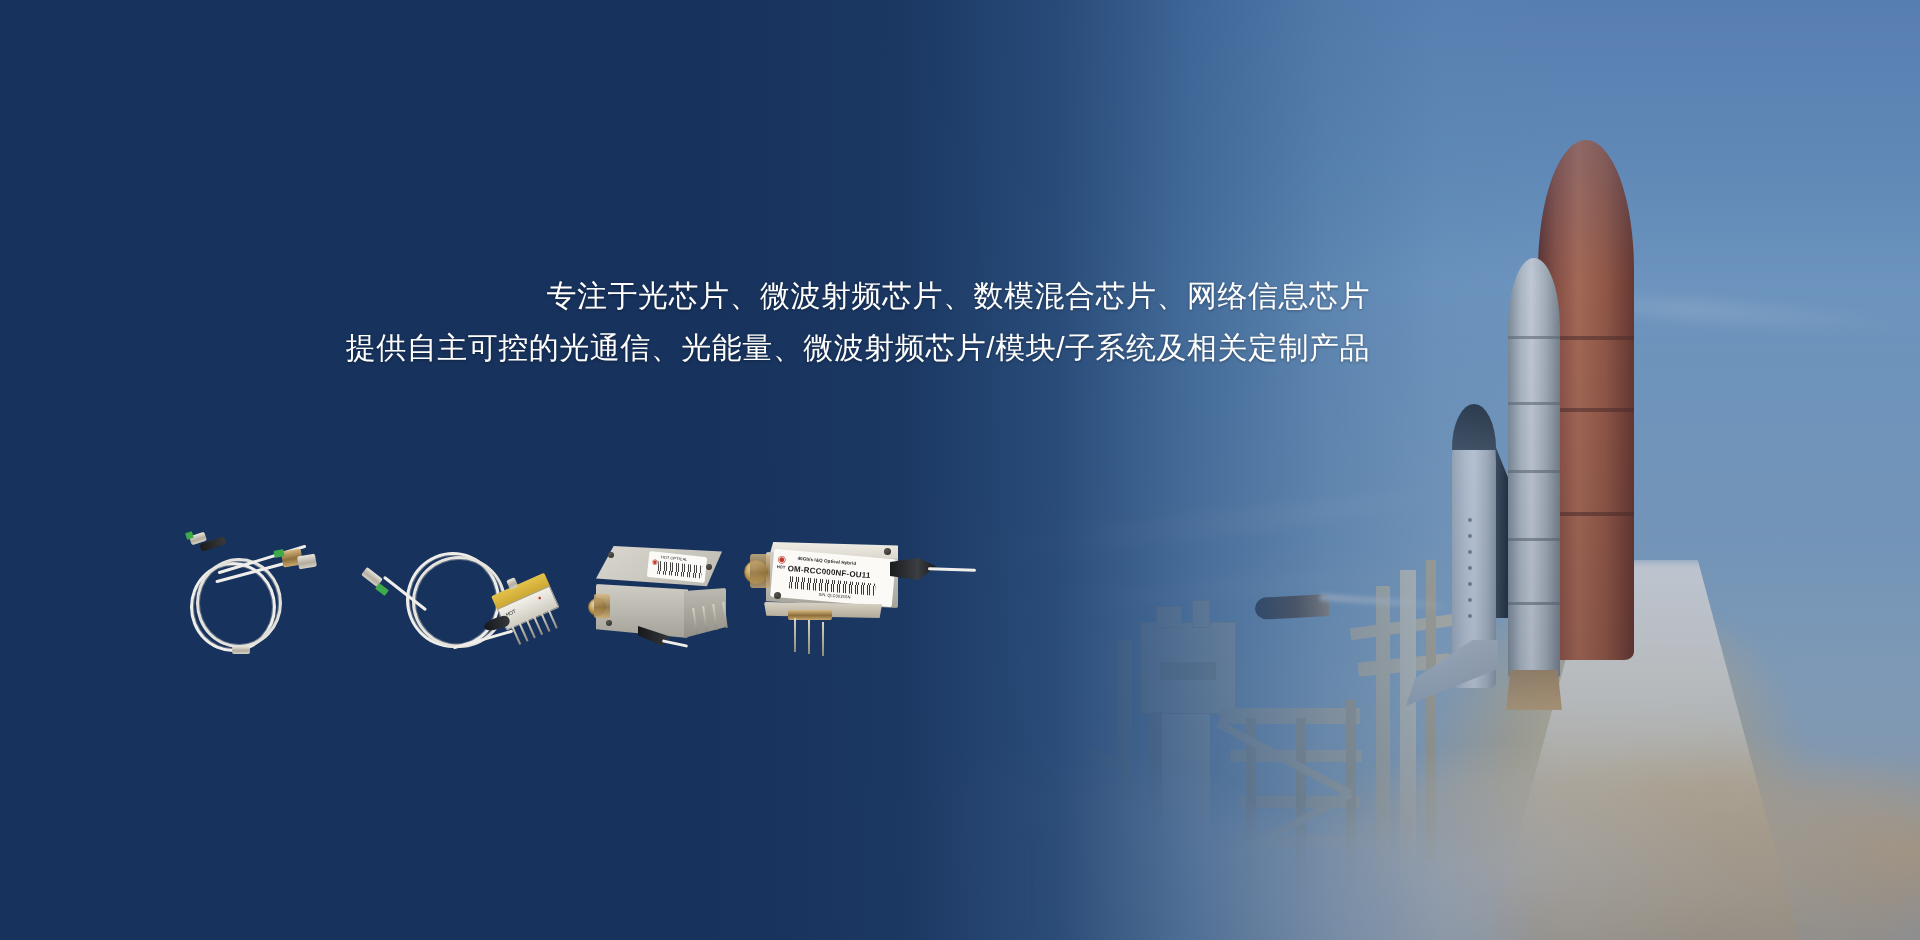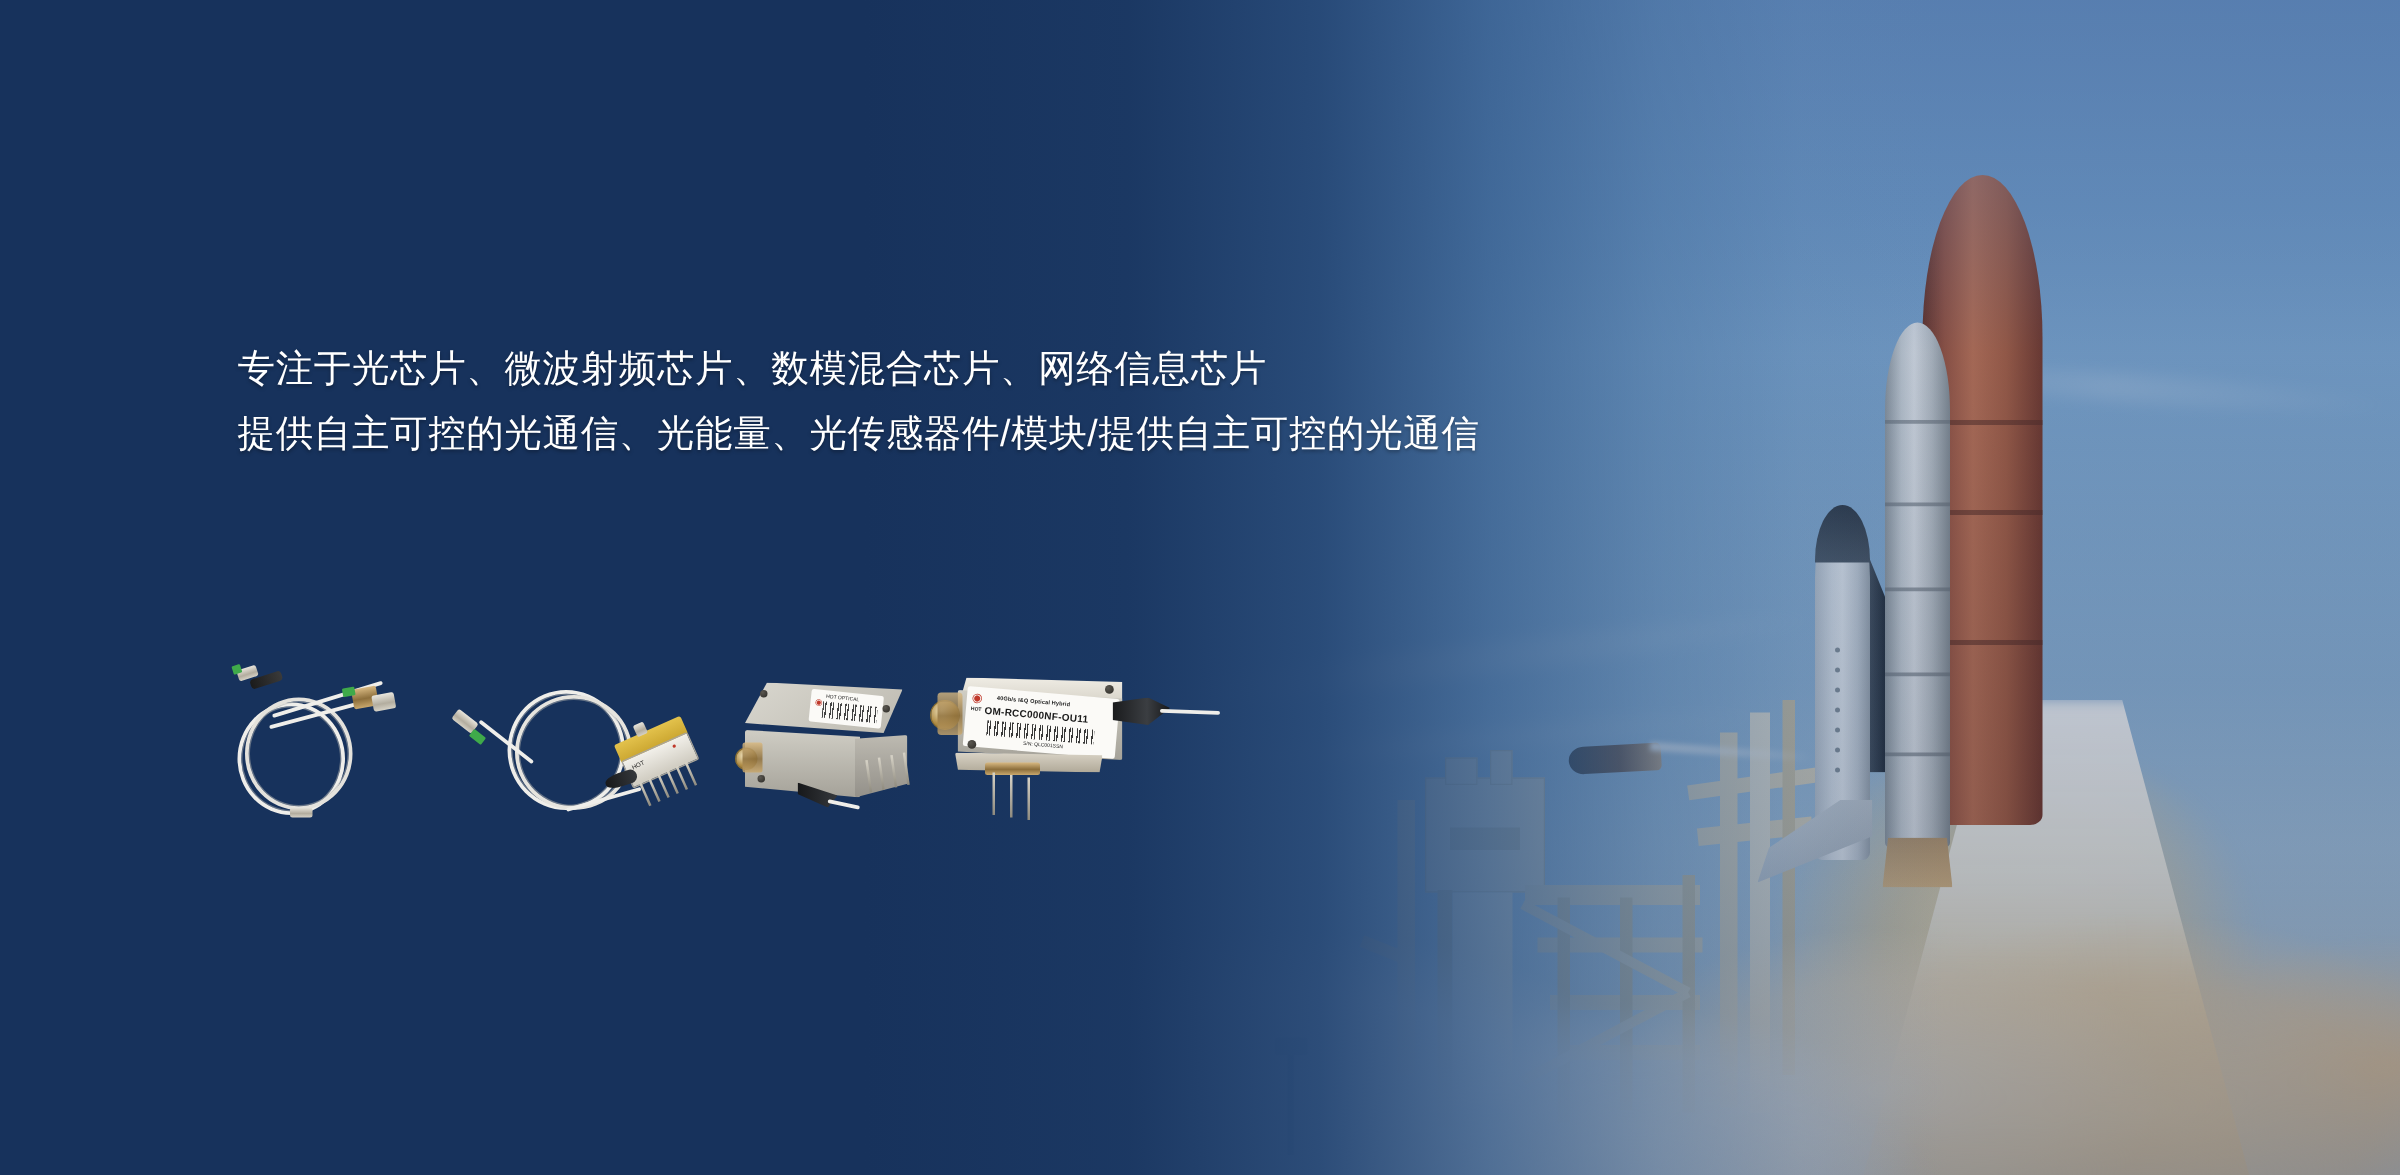--- a/index.html
+++ b/index.html
@@ -2,20 +2,21 @@
 <html><head>
 <meta charset="utf-8">
 <title>Hero Banner</title>
 <style>
   html,body{margin:0;padding:0;background:#0f2a52;}
   *{box-sizing:border-box;}
   .stage{
     position:relative;width:1920px;height:940px;overflow:hidden;
     font-family:"Liberation Sans","DejaVu Sans",sans-serif;
     background:#17325c;
+    text-align:right;
   }
 
   
   .photo{position:absolute;inset:0;overflow:hidden;}
   .sky{
     position:absolute;inset:0;
     background:
       linear-gradient(to bottom,
         #7ba4cf 0%, #7ba7d2 18%, #87b0d6 38%, #97bcdd 58%, #b4cfe5 76%, #ccdbe4 90%, #d9e0e4 100%);
   }
@@ -256,21 +257,21 @@
     <div class="smokebank"></div>
     <div class="smokelow"></div>
     <div class="lamp"></div>
   </div>
 
   <div class="brandwash2"></div>
   <div class="brandwash"></div>
 
   <div class="copy">
     <div class="sub">专注于光芯片、微波射频芯片、数模混合芯片、网络信息芯片</div>
-    <div class="sub">提供自主可控的光通信、光能量、光传感器件/模块/提供自主可控的光通信</div>
+    <div class="sub">提供自主可控的光通信、光能量、微波射频芯片/模块/子系统及相关定制产品</div>
   </div>
 
   <div class="products">
 
     <div class="prod" style="left:0px;top:0px;width:150px;height:130px;">
       <div class="loop" style="left:4px;top:34px;width:86px;height:90px;"></div>
       <div class="loop" style="left:10px;top:30px;width:86px;height:90px;border-color:#e4e2dc;"></div>
       <div class="fiber" style="left:30px;top:30px;width:92px;transform:rotate(-17deg);"></div>
       <div class="fiber" style="left:28px;top:40px;width:96px;transform:rotate(-15deg);"></div>
       <div class="boot" style="left:14px;top:12px;width:26px;height:8px;transform:rotate(-18deg);"></div>

